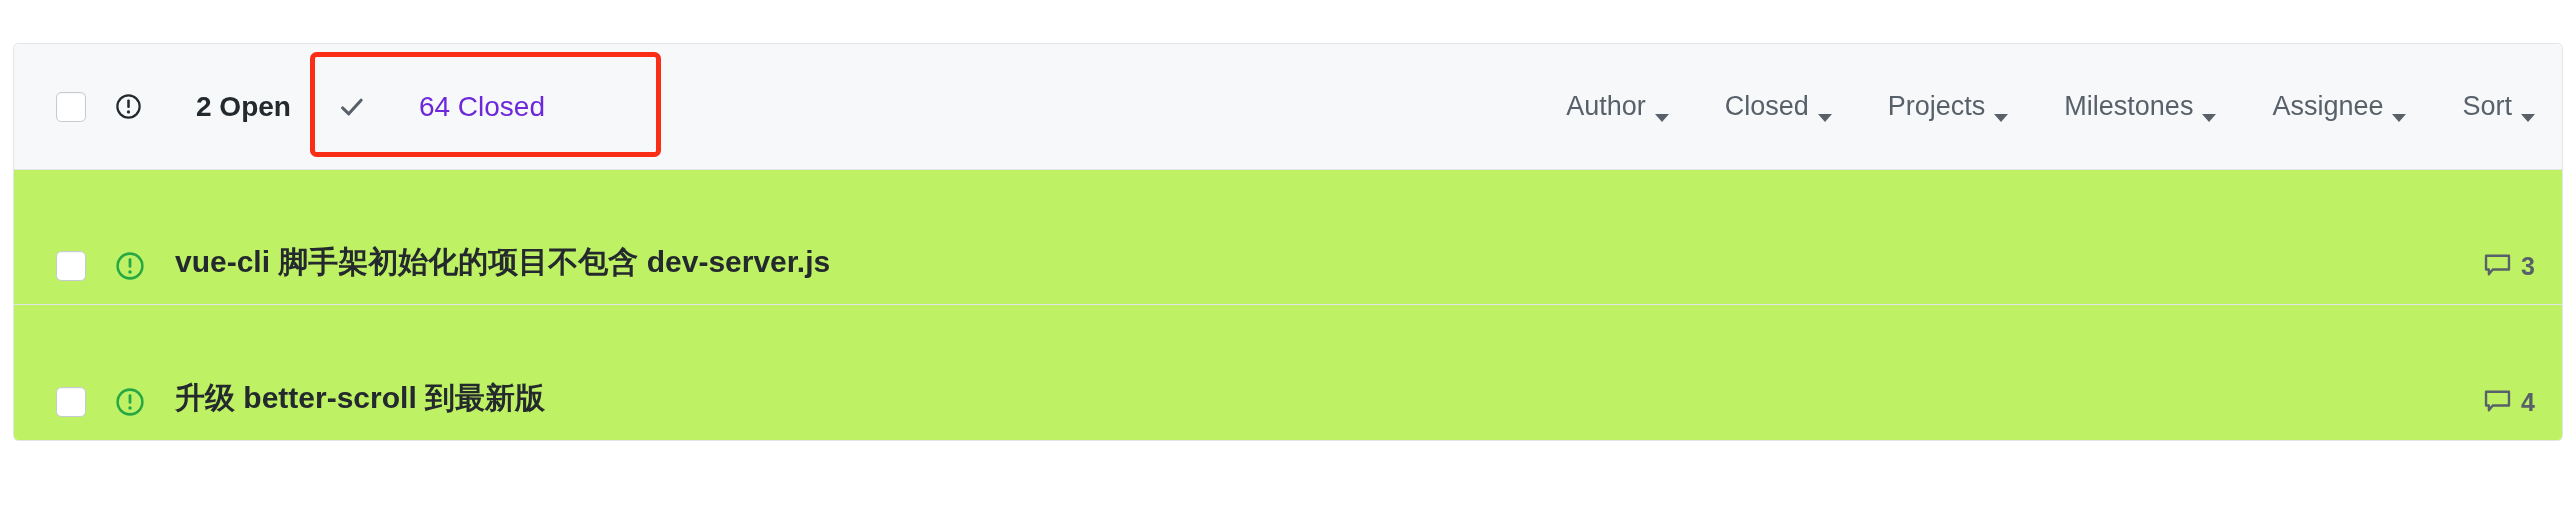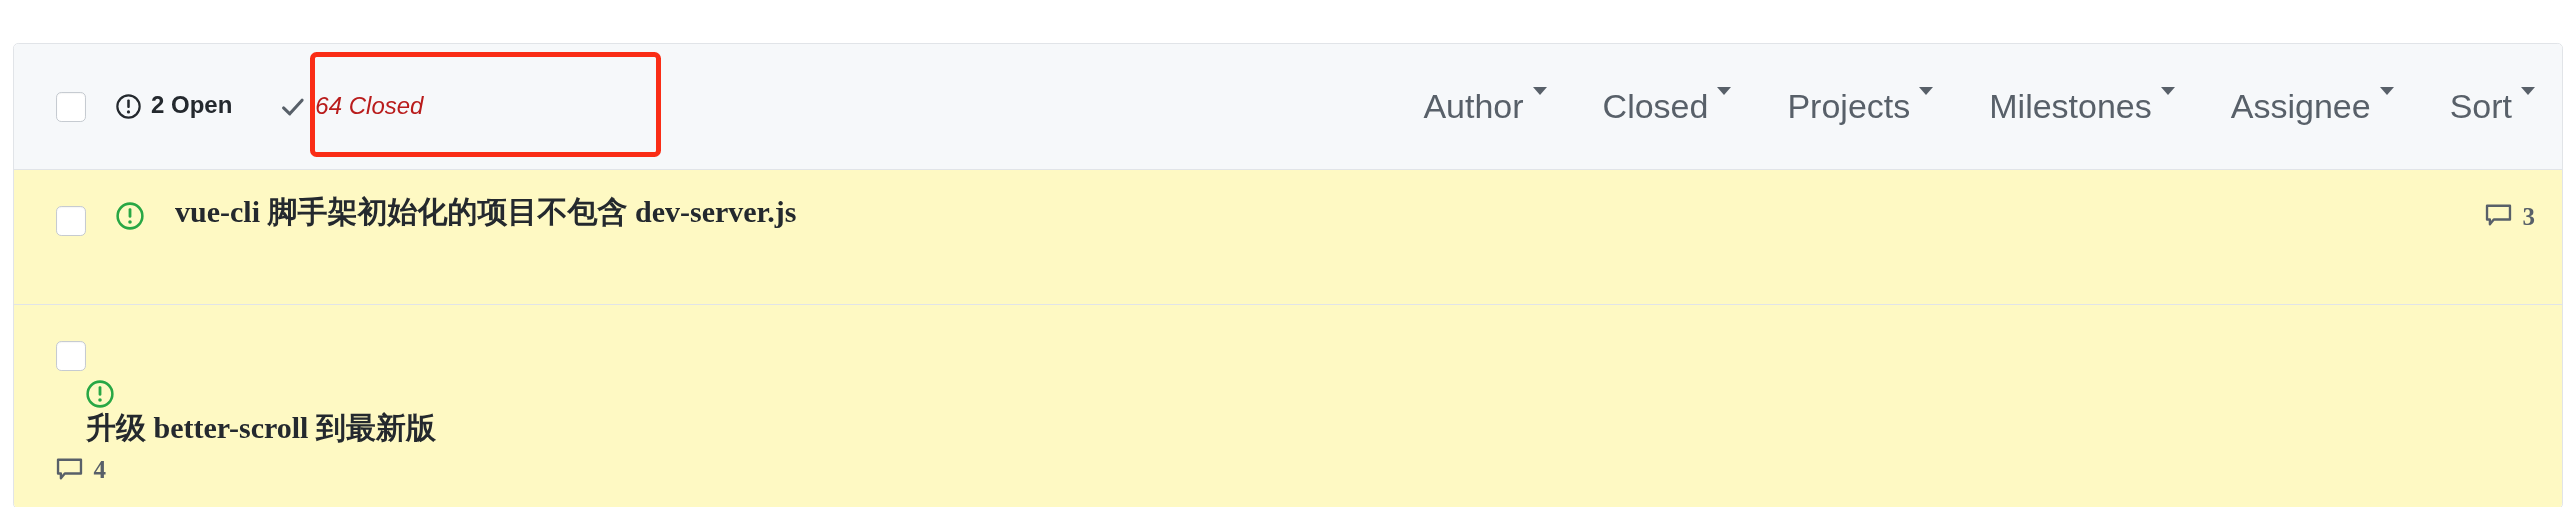--- a/index.html
+++ b/index.html
@@ -54,54 +54,54 @@
 
   .state-filters {
     display: flex;
     align-items: center;
     margin-left: 29px;
     flex: 0 0 auto;
   }
 
   .state-link {
     display: flex;
-    font-size: 24px;
+    font-size: 28px;
     line-height: 1;
     text-decoration: none;
     white-space: nowrap;
+    gap: 45px;
   }
   .state-link.is-open {
     color: #24292e;
     font-weight: bold;
   }
   .state-link.is-closed {
-    color: #b91c1c;
+    color: #6d28d9;
     font-weight: normal;
     margin-left: 48px;
-    font-style: italic;
   }
   .state-link .ico {
     display: inline-flex;
     align-items: center;
     justify-content: center;
     margin-right: 9px;
     flex: 0 0 auto;
   }
 
   .header-spacer { flex: 1 1 auto; }
 
   .dropdown-filters {
     display: flex;
     align-items: center;
     flex: 0 0 auto;
   }
   .dd {
     display: flex;
-    align-items: flex-start;
-    font-size: 34px;
+    align-items: flex-end;
+    font-size: 27px;
     color: #586069;
     margin-left: 56px;
     white-space: nowrap;
     text-decoration: none;
     cursor: pointer;
   }
   .dd:first-child { margin-left: 0; }
   .caret {
     width: 0;
     height: 0;
@@ -122,29 +122,28 @@
     border: 5.9px solid #fa2d16;
     border-radius: 6.5px;
     box-sizing: border-box;
     pointer-events: none;
     z-index: 5;
   }
 
   
   .issue-row {
     display: flex;
-    align-items: flex-start;
+    align-items: flex-end;
     padding: 23.4px 27px 23.4px 42px;
     border-bottom: 1.3px solid #e1e4e8;
-    background: #fef9c3;
+    background: #bef264;
     box-sizing: border-box;
     min-height: 135px;
-    font-family: Liberation Serif, serif;
-  }
-  .issue-row:last-child { border-bottom: none; flex-direction: column; }
+  }
+  .issue-row:last-child { border-bottom: none; }
 
   .row-checkbox {
     margin-top: 13px;
     flex: 0 0 auto;
   }
 
   .issue-state-icon {
     margin-left: 29px;
     margin-top: 7.8px;
     flex: 0 0 auto;

